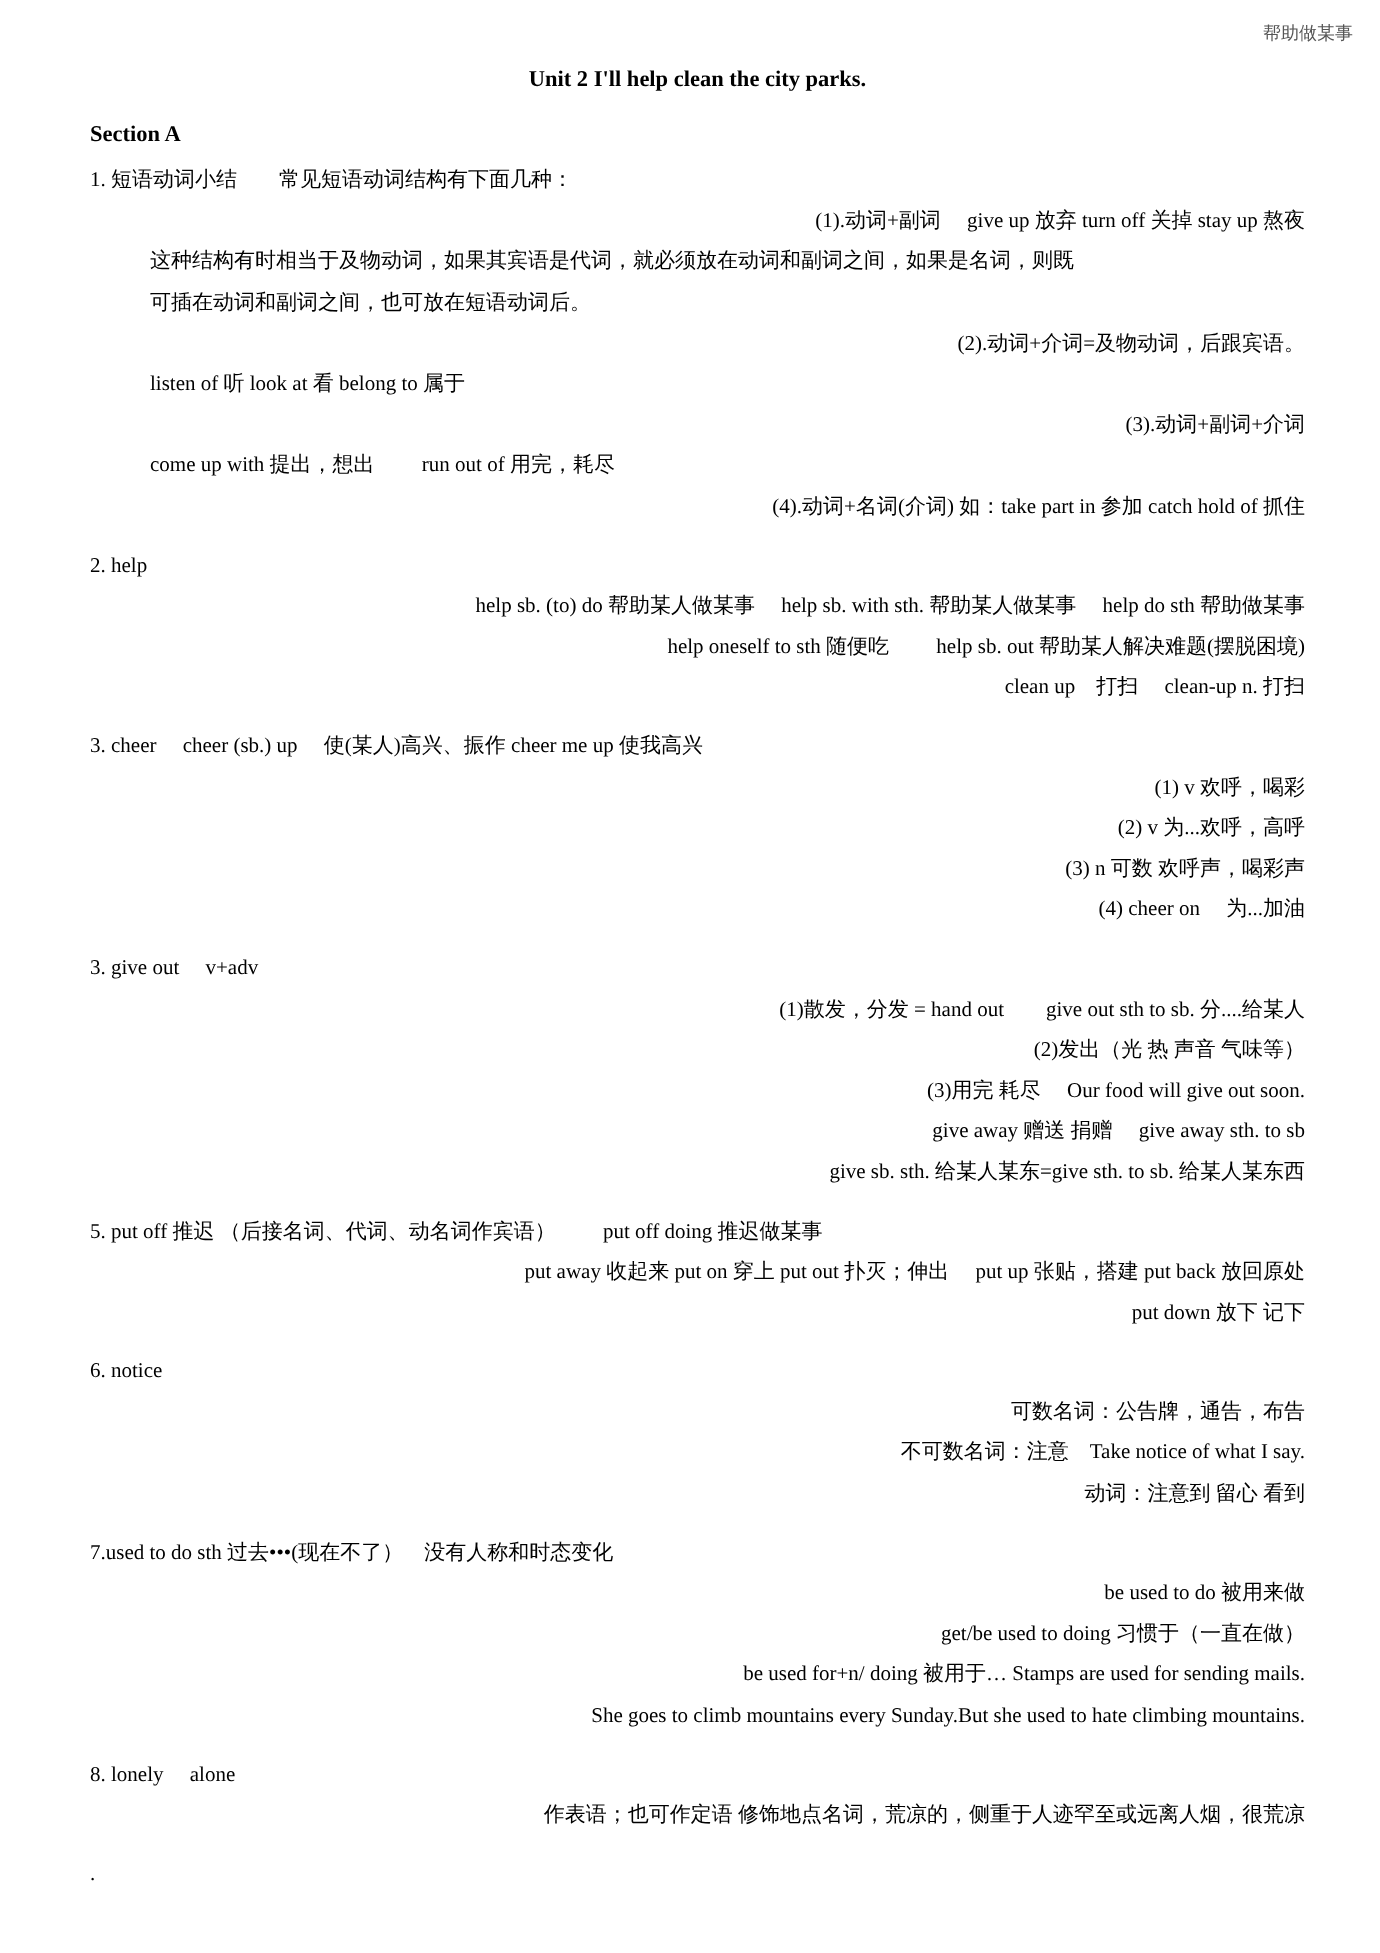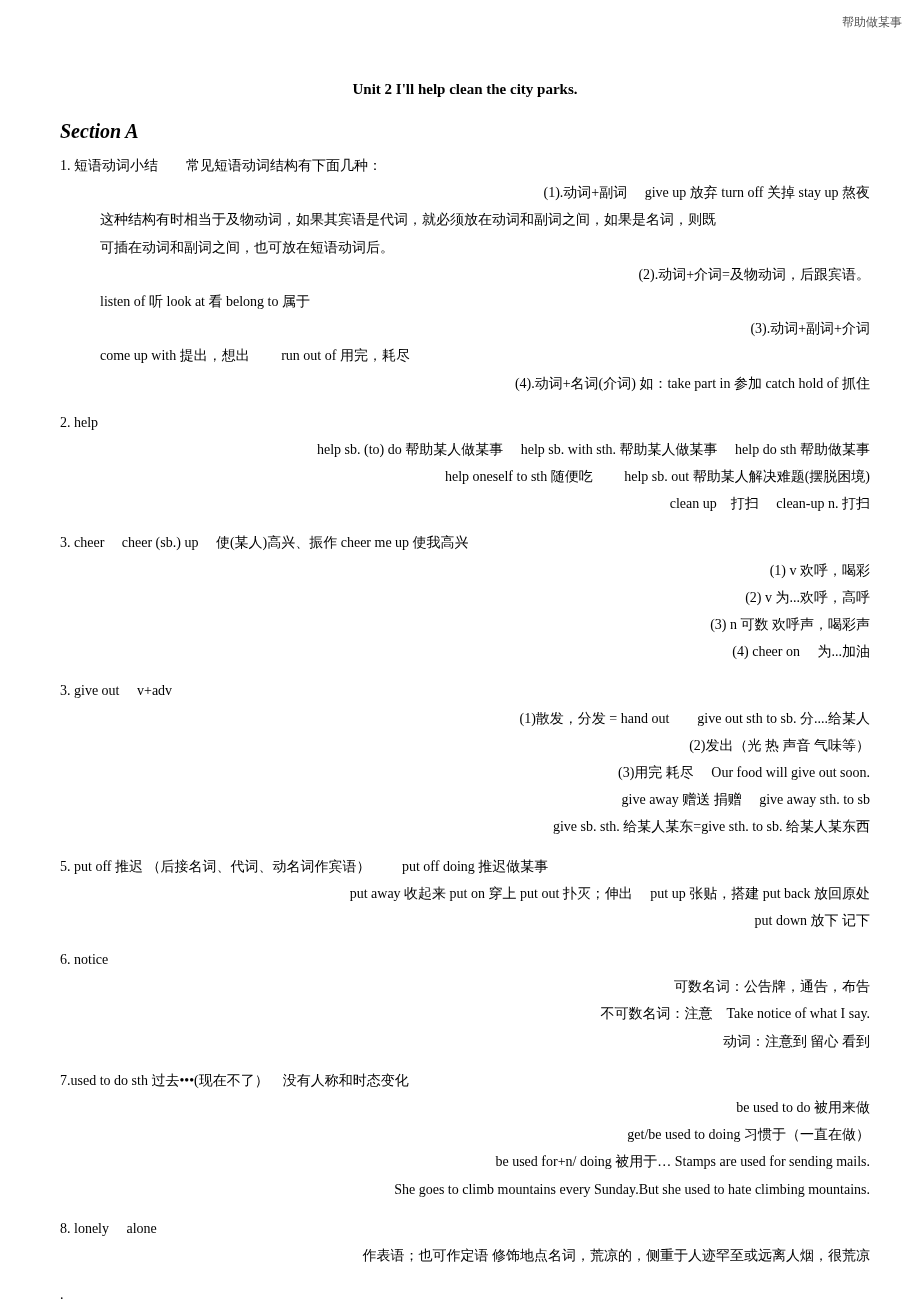--- a/index.html
+++ b/index.html
@@ -23,27 +23,25 @@
       top: 12px;
       right: 18px;
       font-size: 12px;
       color: #555;
     }
     .main-title {
       text-align: center;
       font-weight: bold;
       font-size: 15px;
       margin-bottom: 10px;
-      margin-top: 36px;
     }
     .section-title {
       font-weight: bold;
-      font-size: 20px;
+      font-size: 15px;
       margin-bottom: 4px;
-      font-style: italic;
     }
     .item-block {
       margin-bottom: 14px;
     }
     .indent1 {
       padding-left: 20px;
       text-align: right;
     }
     .indent2 {
       padding-left: 40px;

